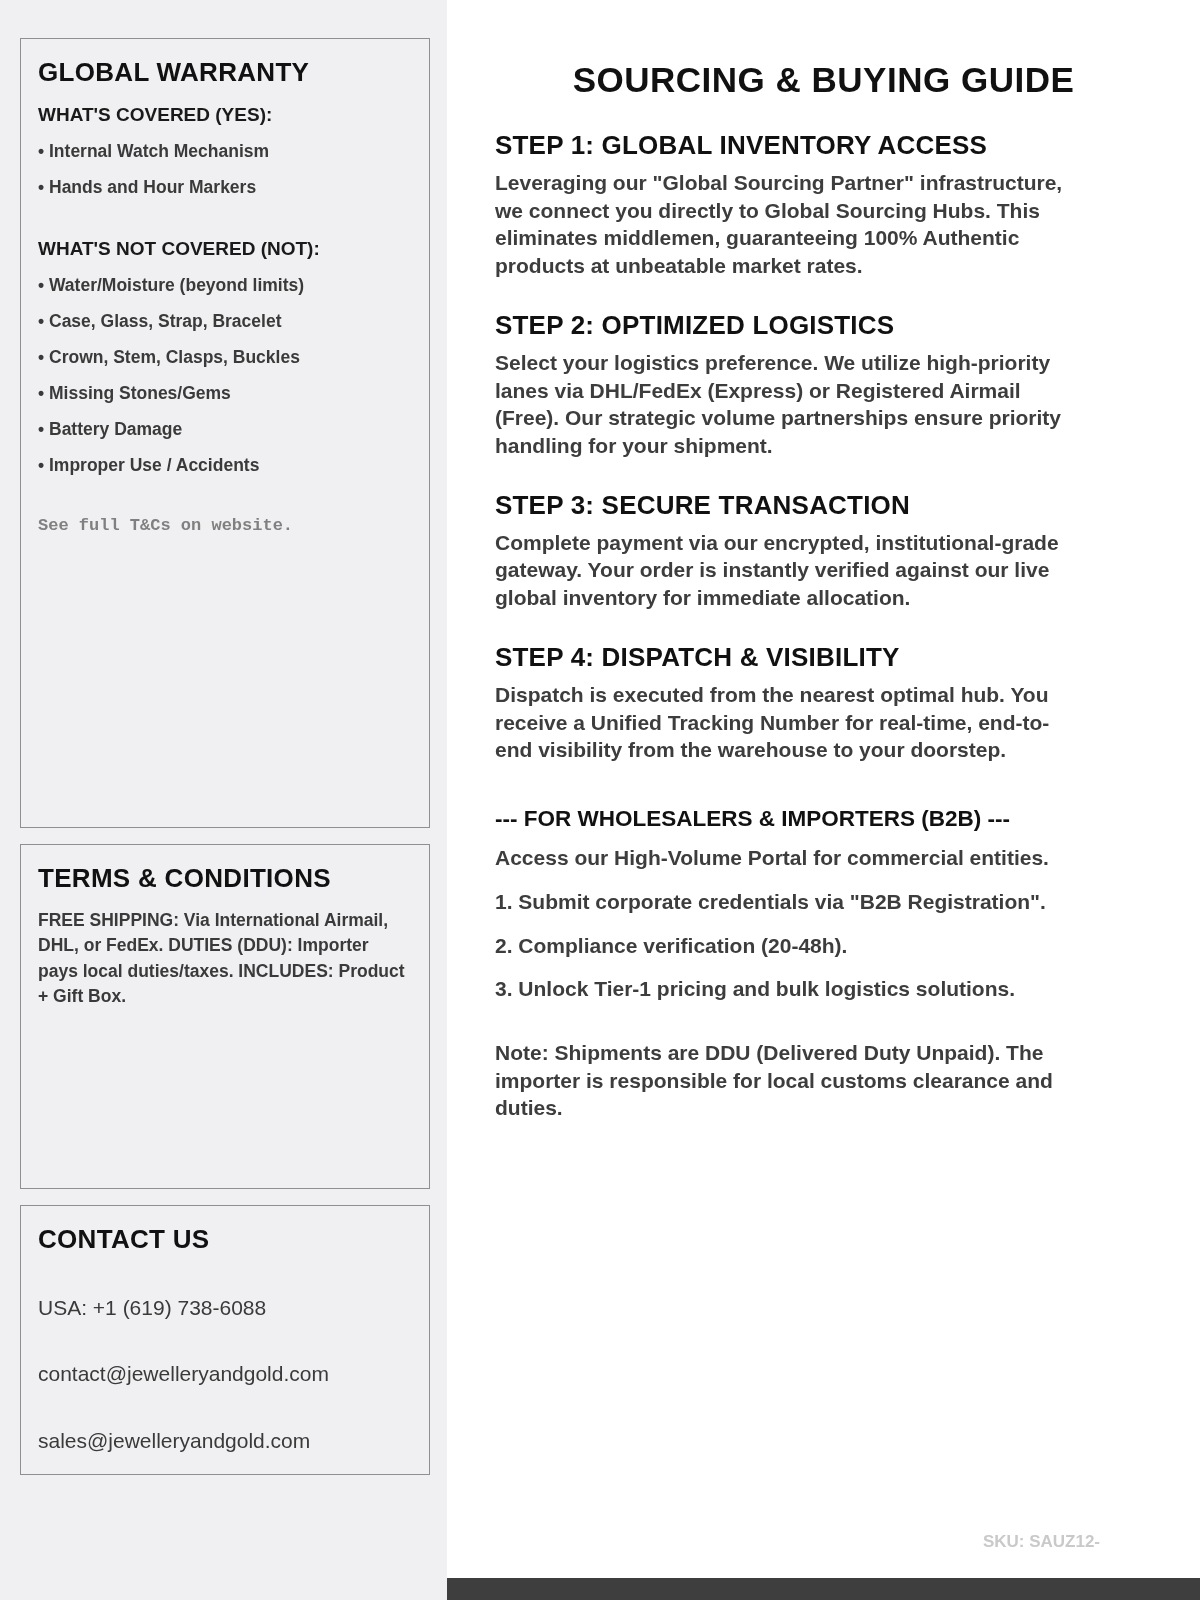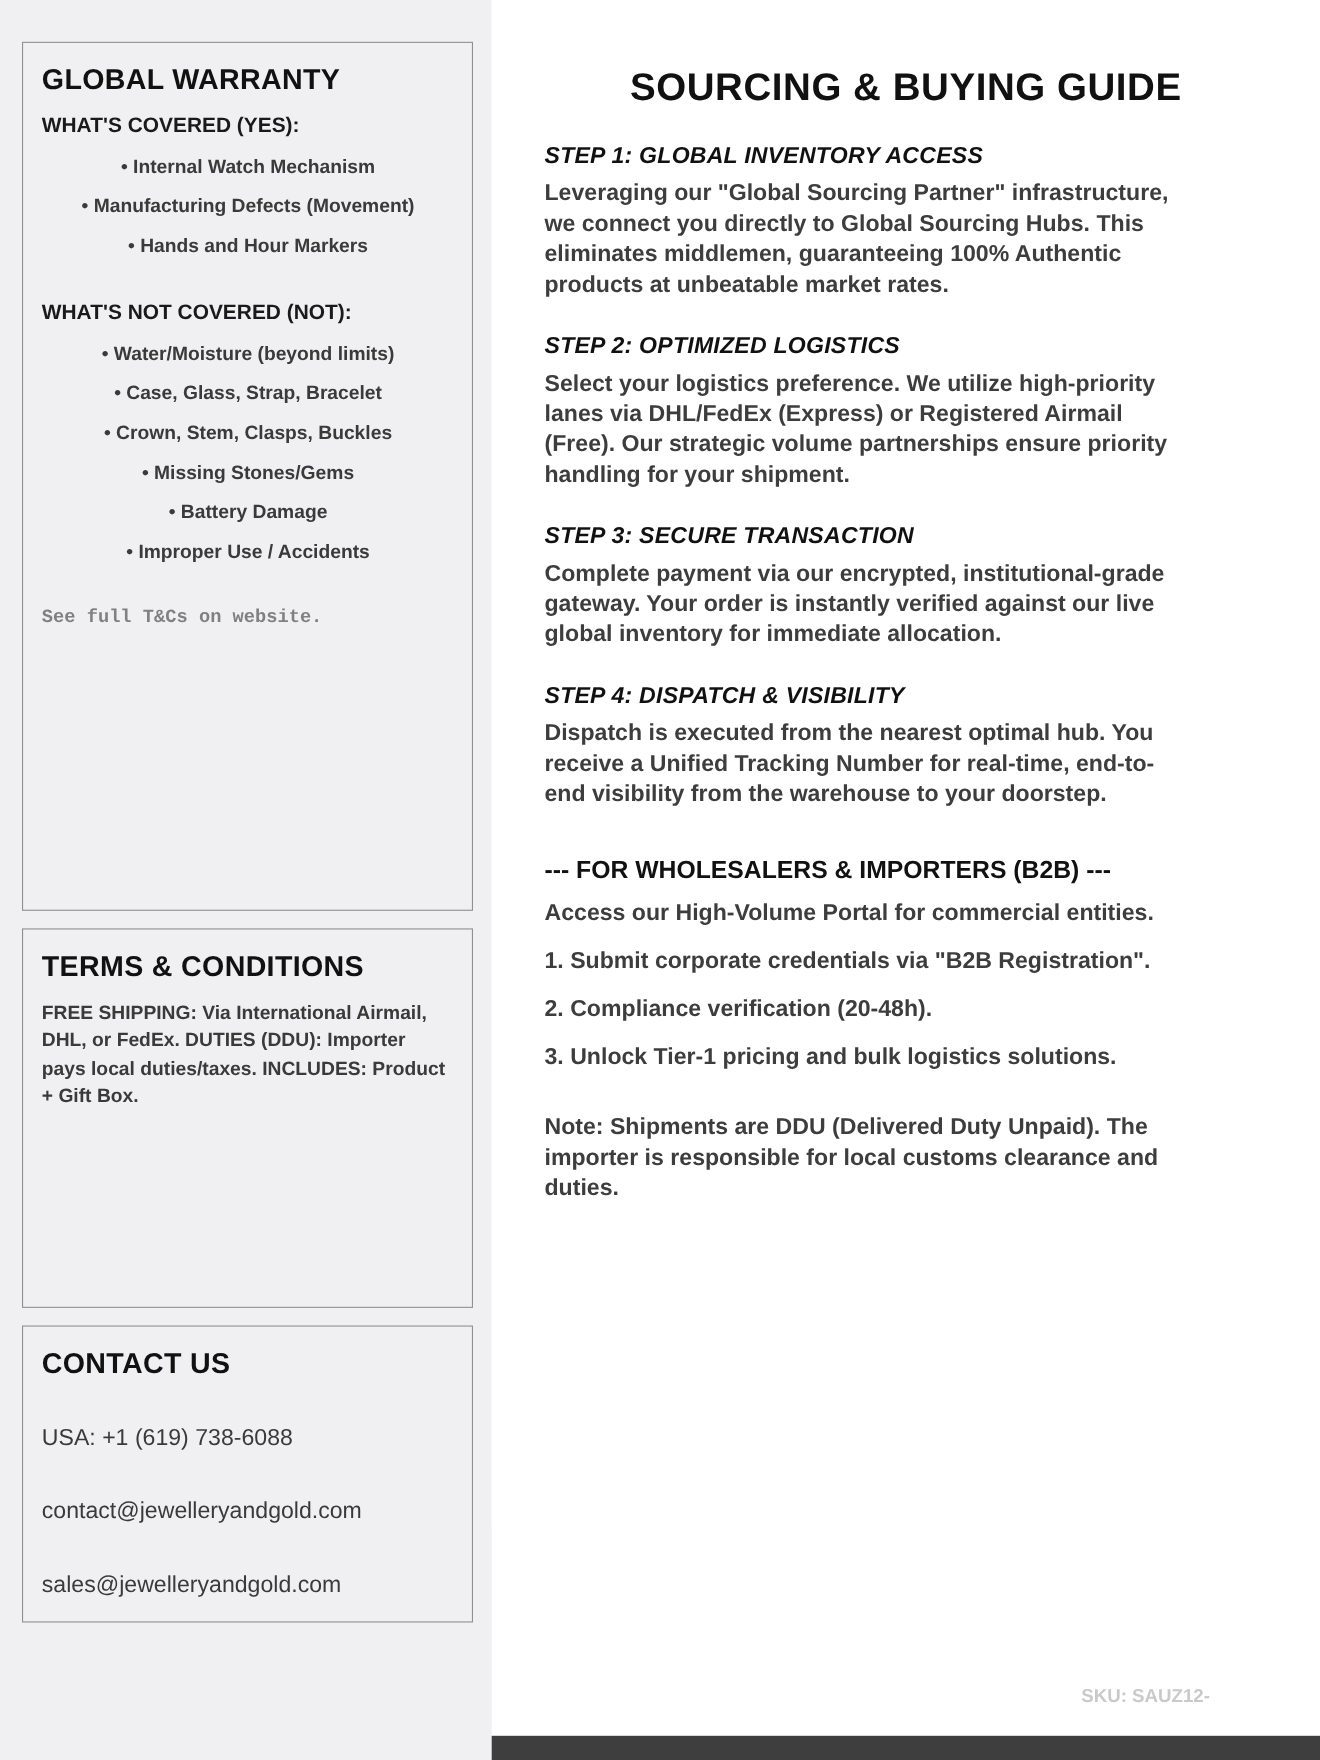--- a/index.html
+++ b/index.html
@@ -37,21 +37,21 @@
     letter-spacing: 0.3px;
     margin-bottom: 14px;
   }
   .side-subtitle {
     font-size: 19px;
     font-weight: 800;
     color: #1a1a1a;
     margin: 16px 0 10px 0;
   }
   .side-subtitle.gap-top { margin-top: 40px; }
-  ul.side-list { list-style: none; text-align: center; }
+  ul.side-list { list-style: none; }
   ul.side-list li {
     font-size: 17.5px;
     font-weight: 600;
     color: #3a3a3a;
     margin: 15px 0;
     line-height: 1.2;
   }
   ul.side-list li::before {
     content: "\2022\00a0";
     color: #3a3a3a;
@@ -92,26 +92,25 @@
     font-weight: 800;
     letter-spacing: 0.5px;
     color: #111;
   }
   .content {
     margin-left: 48px;
     width: 578px;
   }
   .step { margin-top: 30px; }
   .step-heading {
-    font-size: 21px;
+    font-size: 26px;
     font-weight: 800;
     color: #111;
     margin-bottom: 8px;
     letter-spacing: 0.2px;
-    font-style: italic;
   }
   .step-body {
     font-size: 21px;
     font-weight: 600;
     color: #3d3d3d;
     line-height: 1.32;
   }
   .b2b-heading {
     margin-top: 42px;
     font-size: 22.5px;
@@ -149,21 +148,20 @@
 <body>
 
 <aside class="sidebar">
 
   <section class="side-box box-warranty">
     <h2 class="side-title">GLOBAL WARRANTY</h2>
 
     <h3 class="side-subtitle">WHAT'S COVERED (YES):</h3>
     <ul class="side-list">
       <li>Internal Watch Mechanism</li>
-      <li>Manufacturing Defects (Movement)</li>
       <li>Hands and Hour Markers</li>
     </ul>
 
     <h3 class="side-subtitle gap-top">WHAT'S NOT COVERED (NOT):</h3>
     <ul class="side-list">
       <li>Water/Moisture (beyond limits)</li>
       <li>Case, Glass, Strap, Bracelet</li>
       <li>Crown, Stem, Clasps, Buckles</li>
       <li>Missing Stones/Gems</li>
       <li>Battery Damage</li>

